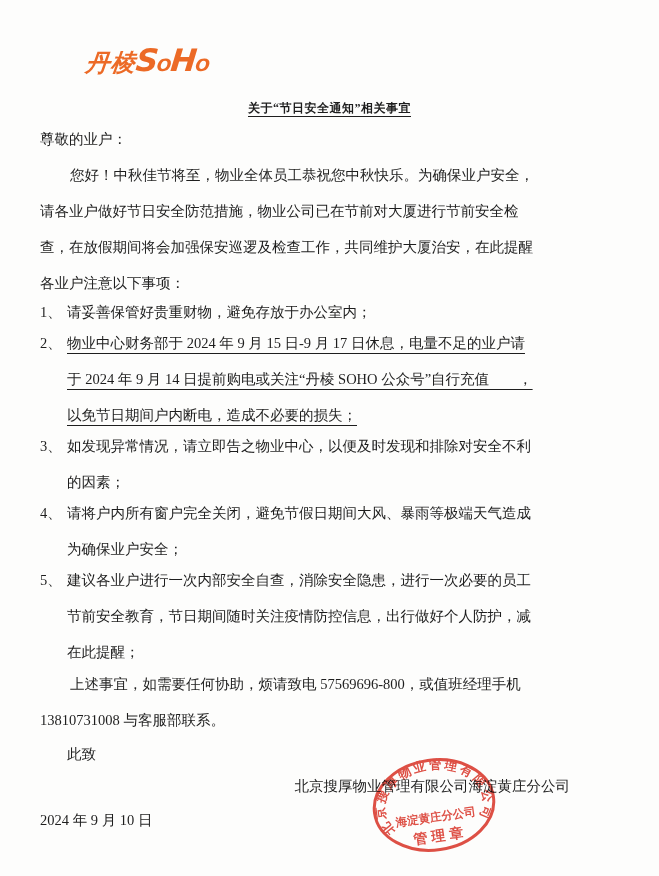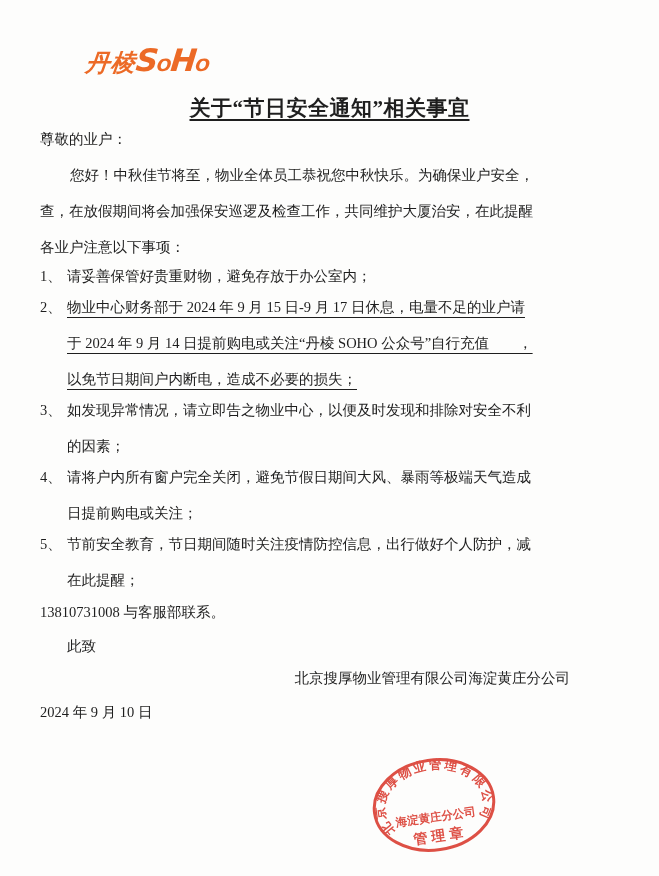--- a/index.html
+++ b/index.html
@@ -21,21 +21,21 @@
     transform:skewX(-6deg);
     white-space:nowrap;
   }
   .logo-cn { font-size:24px; letter-spacing:1px; }
   .logo-soho { letter-spacing:-1px; }
   .logo-soho .big   { font-size:31px; }
   .logo-soho .small { font-size:17px; }
   
   .title {
     padding-top:96px; text-align:center;
-    font-size:21px; font-weight:bold; line-height:25px;
+    font-size:12px; font-weight:bold; line-height:25px;
     letter-spacing:0.5px;
   }
   .title span { text-decoration:underline; text-underline-offset:4px; }
   
   .content {
     padding:0 89px 0 40px;
     font-size:14.5px; line-height:36px;
   }
   .line { white-space:nowrap; }
   .indent2 { text-indent:30px; }
@@ -65,20 +65,21 @@
   </div>
 
   <div class="title">
     <span>关于“节日安全通知”相关事宜</span>
   </div>
 
   <div class="content">
     <div class="line">尊敬的业户：</div>
 
     <div class="line indent2">您好！中秋佳节将至，物业全体员工恭祝您中秋快乐。为确保业户安全，</div>
+    <div class="line">请各业户做好节日安全防范措施，物业公司已在节前对大厦进行节前安全检</div>
     <div class="line">查，在放假期间将会加强保安巡逻及检查工作，共同维护大厦治安，在此提醒</div>
     <div class="line">各业户注意以下事项：</div>
 
     <div class="list">
 
       <div class="item">
         <span class="num">1、</span>
         <div class="line">请妥善保管好贵重财物，避免存放于办公室内；</div>
       </div>
 
@@ -91,32 +92,34 @@
 
       <div class="item">
         <span class="num">3、</span>
         <div class="line">如发现异常情况，请立即告之物业中心，以便及时发现和排除对安全不利</div>
         <div class="line">的因素；</div>
       </div>
 
       <div class="item">
         <span class="num">4、</span>
         <div class="line">请将户内所有窗户完全关闭，避免节假日期间大风、暴雨等极端天气造成</div>
-        <div class="line">日提前购电或关注；</div>
+        <div class="line">为确保业户安全；</div>
       </div>
 
       <div class="item">
         <span class="num">5、</span>
+        <div class="line">建议各业户进行一次内部安全自查，消除安全隐患，进行一次必要的员工</div>
         <div class="line">节前安全教育，节日期间随时关注疫情防控信息，出行做好个人防护，减</div>
         <div class="line">在此提醒；</div>
       </div>
 
     </div>
 
     <div class="closing">
+      <div class="line indent2">上述事宜，如需要任何协助，烦请致电 57569696-800，或值班经理手机</div>
       <div class="line">13810731008 与客服部联系。</div>
     </div>
 
     <div class="line salute">此致</div>
 
     <div class="line sig">北京搜厚物业管理有限公司海淀黄庄分公司</div>
     <div class="line date">2024 年 9 月 10 日</div>
   </div>
 
   <svg class="stamp" width="164" height="122" viewBox="0 0 164 122" aria-hidden="true">

